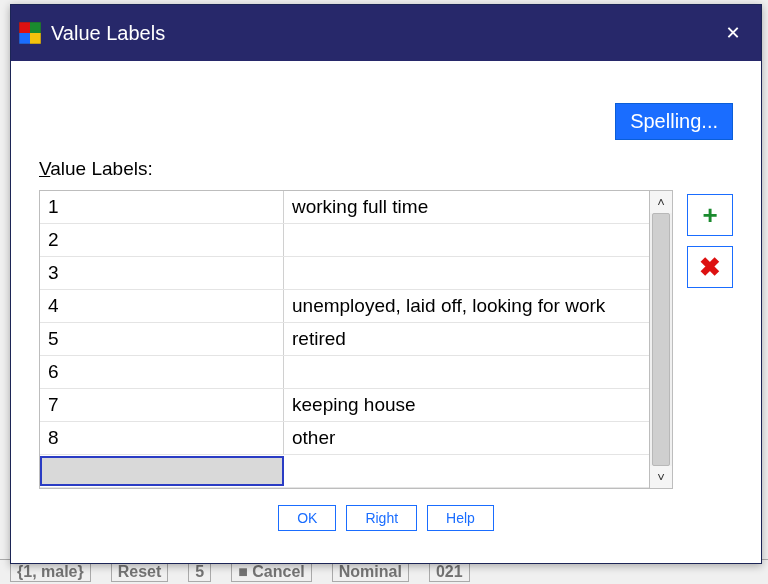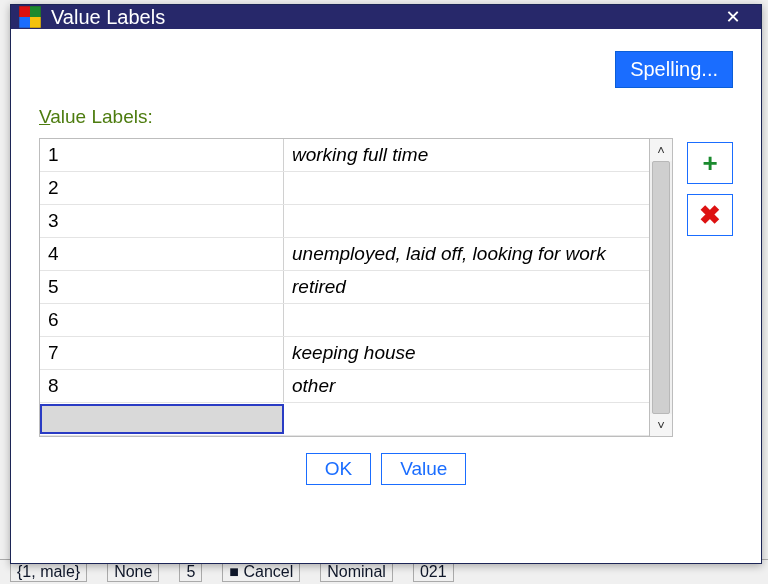--- a/index.html
+++ b/index.html
@@ -11,43 +11,44 @@
     height: 584px;
     overflow: hidden;
     position: relative;
   }
   .bg-hints {
     position: absolute;
     bottom: 0;
     left: 0;
     right: 0;
     font-size: 16px;
-    color: #0f172a;
+    color: #737373;
     display: flex;
     gap: 20px;
     padding: 2px 10px;
     border-top: 1px solid #aaa;
+    font-weight: bold;
   }
   .bg-hints span { border: 1px solid #aaa; padding: 0 6px; }
   .dialog {
     position: absolute;
     left: 10px;
     top: 4px;
     width: 752px;
     height: 560px;
     background: #fff;
     border: 1px solid #1c2556;
     box-shadow: 0 2px 8px rgba(0,0,0,0.3);
     display: flex;
     flex-direction: column;
   }
   .titlebar {
     background: #27286a;
     color: #fff;
-    height: 24px;
+    height: 56px;
     display: flex;
     align-items: center;
     padding: 4px 8px;
     font-size: 20px;
   }
   .titlebar .app-icon {
     width: 22px;
     height: 22px;
     margin-right: 10px;
     display: inline-block;
@@ -73,24 +74,25 @@
     margin-bottom: 18px;
     margin-top: 6px;
   }
   .btn-spelling {
     background: #1a6dff;
     color: #fff;
     border: 1px solid #0b5ed7;
     font-size: 20px;
     padding: 6px 14px;
     cursor: pointer;
+    margin-top: 20px;
   }
   .section-label {
     font-size: 19px;
-    color: #4d7c0f;
+    color: #000000;
     margin-bottom: 10px;
   }
   .section-label .ul { text-decoration: underline; }
   .middle {
     display: flex;
     gap: 14px;
   }
   .table-wrap {
     flex: 1;
     border: 1px solid #bdbdbd;
@@ -132,21 +134,20 @@
     align-items:center;
   }
   .grid .row .c2 {
     flex: 1;
     padding: 14px 8px;
     height: 100%;
     display:flex;
     align-items:center;
     white-space: nowrap;
     overflow: hidden;
-    font-style: italic;
   }
   .grid .row.newrow .c1 {
     background: #d9d9d9;
     border: 2px solid #2a3cc4;
     height: 30px;
   }
   .scrollbar {
     width: 22px;
     background: #f5f5f5;
     position: relative;
@@ -195,31 +196,31 @@
   .footer {
     display:flex;
     justify-content:center;
     gap:10px;
     padding: 16px 0 6px 0;
   }
   .dlg-btn {
     border:1px solid #1a6dff;
     background:#fff;
     color:#1a6dff;
-    font-size:19px;
+    font-size:14px;
     padding:4px 18px;
     cursor:pointer;
   }
 </style>
 </head>
 <body>
 
 <div class="bg-hints">
   <span>{1, male}</span>
-  <span>None</span>
+  <span>Reset</span>
   <span>5</span>
   <span>■ Cancel</span>
   <span>Nominal</span>
   <span>021</span>
 </div>
 
 <div class="dialog">
   <div class="titlebar">
     <span class="app-icon">
       <svg width="22" height="22" viewBox="0 0 22 22">
@@ -295,16 +296,17 @@
           <span>+</span>
         </div>
         <div class="sq-btn" style="color:#d11">
           <span>✖</span>
         </div>
       </div>
     </div>
 
     <div class="footer">
       <button class="dlg-btn">OK</button>
-      <button class="dlg-btn">Value</button>
+      <button class="dlg-btn">Right</button>
+      <button class="dlg-btn">Help</button>
     </div>
   </div>
 </div>
 
 </body></html>

